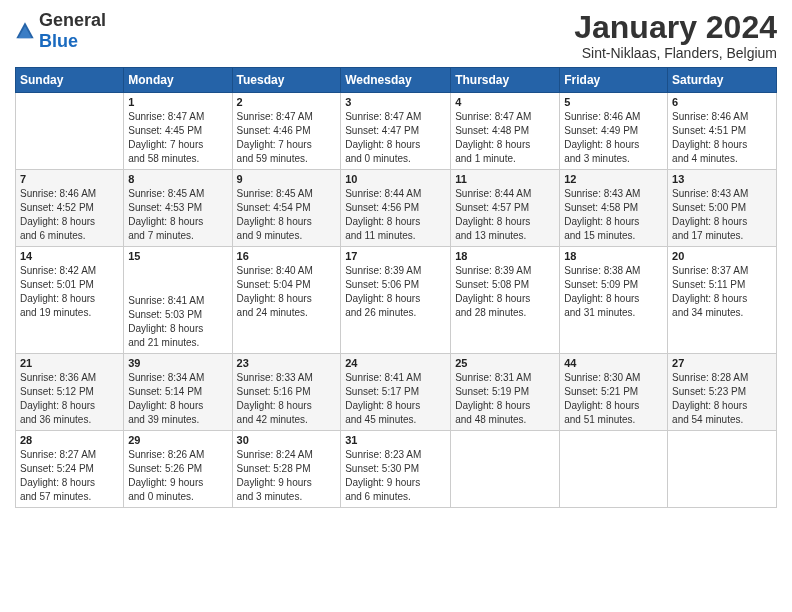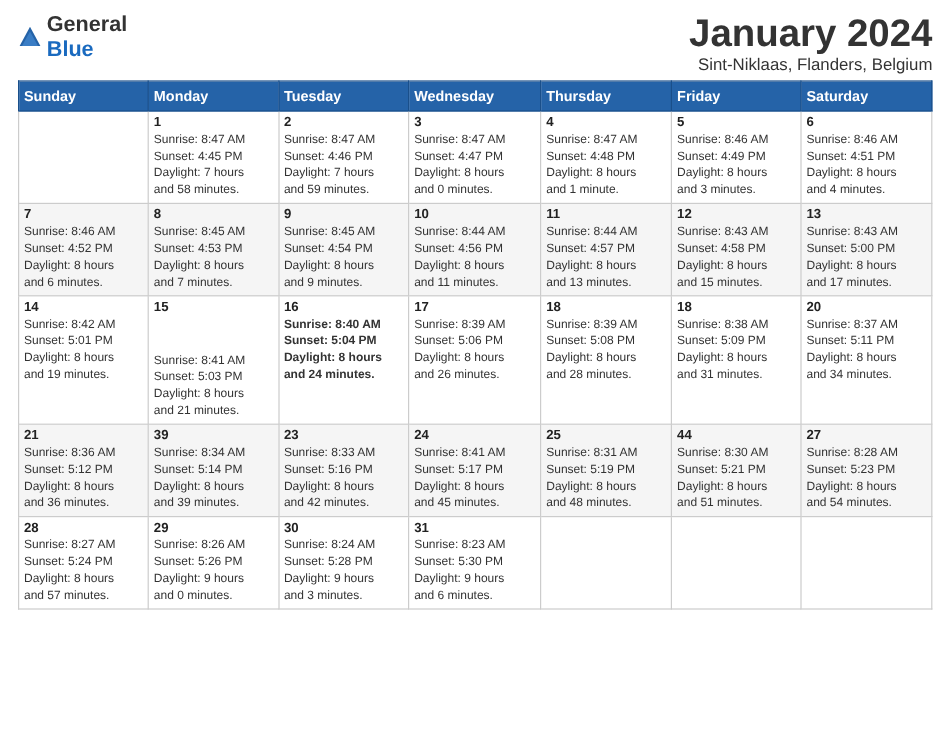--- a/index.html
+++ b/index.html
@@ -234,21 +234,21 @@
           </td>
           <td>
             <span class="day-number">15</span>
             <div class="day-info" style="white-space: pre-line; margin-top: 32px;">Sunrise: 8:41 AM
 Sunset: 5:03 PM
 Daylight: 8 hours
 and 21 minutes.</div>
           </td>
           <td>
             <span class="day-number">16</span>
-            <div class="day-info" style="white-space: pre-line; font-weight: bold;">Sunrise: 8:40 AM
+            <div class="day-info" style="white-space: pre-line;">Sunrise: 8:40 AM
 Sunset: 5:04 PM
 Daylight: 8 hours
 and 24 minutes.</div>
           </td>
           <td>
             <span class="day-number">17</span>
             <div class="day-info" style="white-space: pre-line;">Sunrise: 8:39 AM
 Sunset: 5:06 PM
 Daylight: 8 hours
 and 26 minutes.</div>

